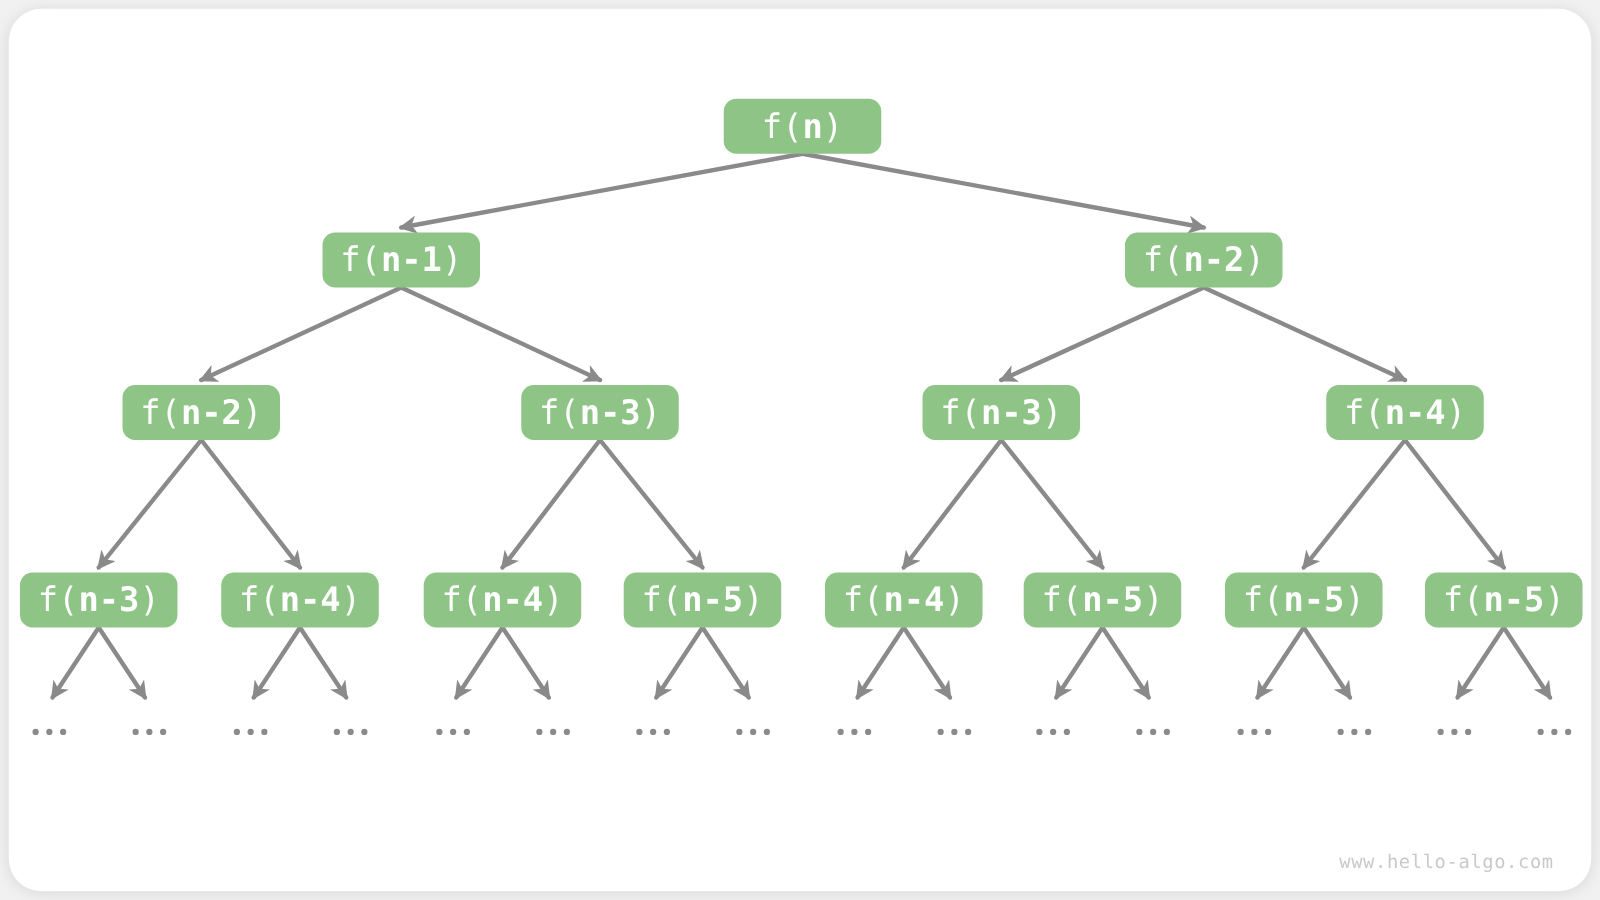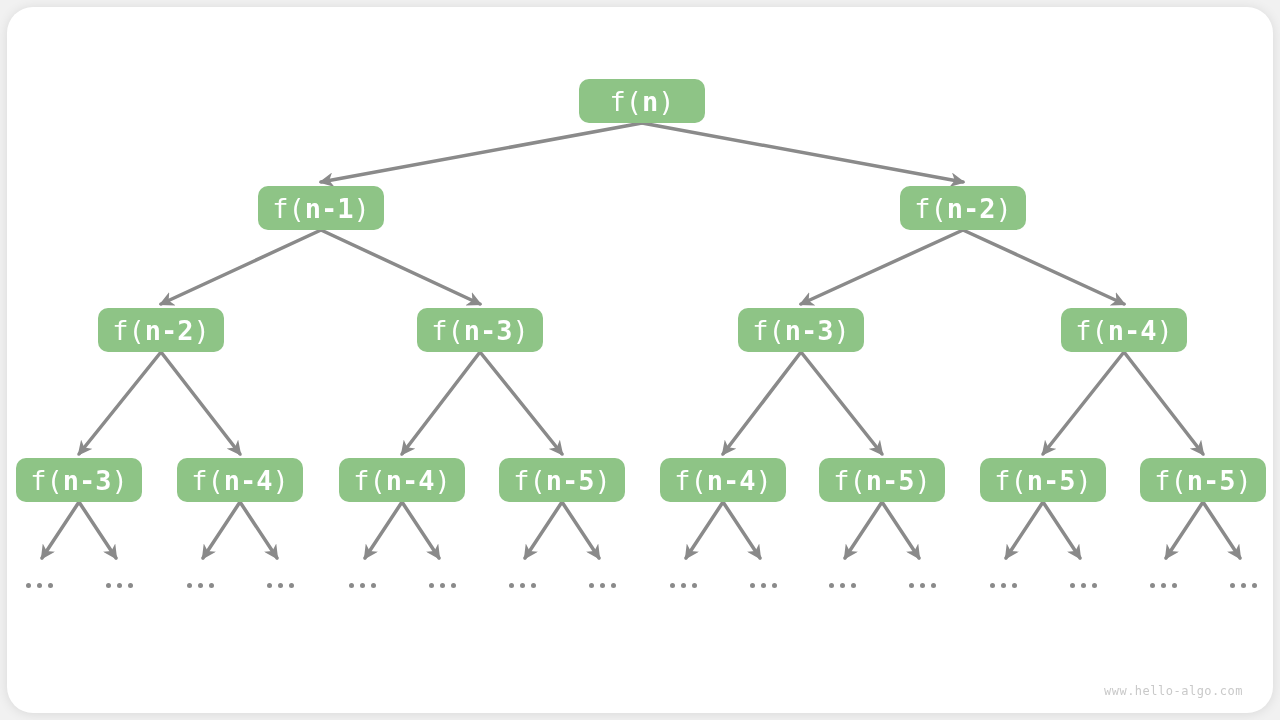--- a/index.html
+++ b/index.html
@@ -53,21 +53,21 @@
   .edge {
     stroke: var(--arrow-color, #8A8A8A);
     stroke-width: 3.5;
     stroke-linecap: round;
   }
   .arrowhead-path { fill: var(--arrow-color, #8A8A8A); }
   .watermark {
     position: absolute;
     right: 37px;
     bottom: 22px;
-    font-size: 12px;
+    font-size: 15px;
     letter-spacing: 0.5px;
     color: var(--watermark-color, #C9C9C9);
     text-align: center;
   }
 </style>
 </head>
 <body>
 
 <div class="canvas"></div>
 

